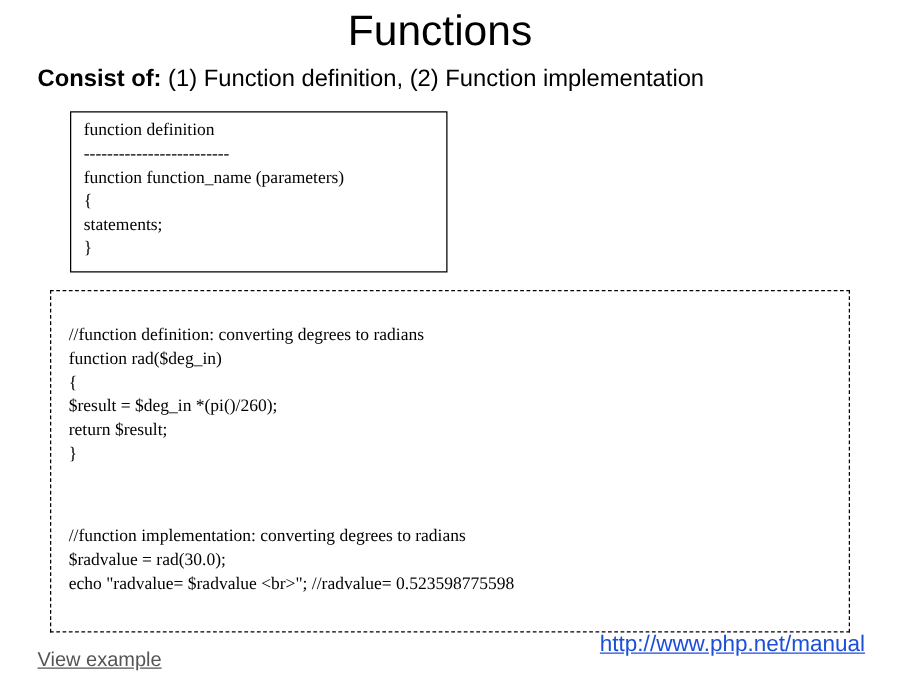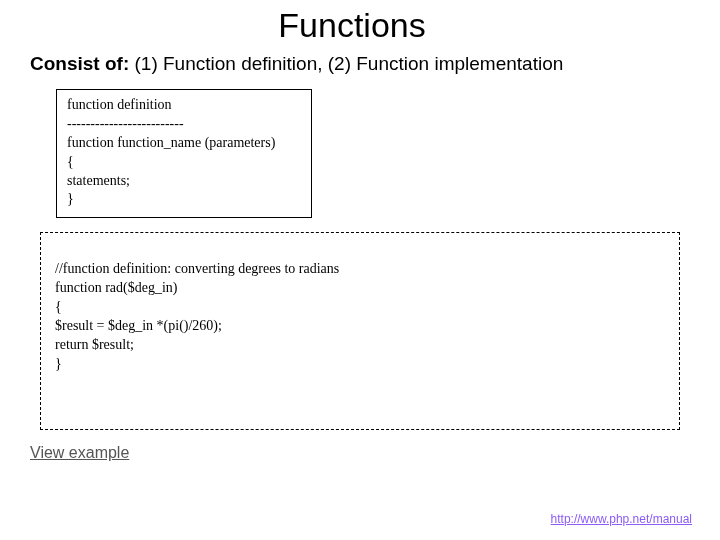--- a/index.html
+++ b/index.html
@@ -31,21 +31,21 @@
     margin: 0 40px 14px 56px;
   }
   .box {
     border: 1.5px solid #000;
     padding: 6px 10px 8px 10px;
     font-family: "Times New Roman", Times, serif;
     font-size: 14px;
     line-height: 1.35;
     white-space: pre-line;
   }
-  .box-left { width: 256px; }
+  .box-left { width: 302px; }
   .box-right { width: 280px; }
   .dashed-box {
     border: 1.5px dashed #000;
     margin: 0 40px 0 40px;
     padding: 8px 10px 8px 14px;
     font-family: "Times New Roman", Times, serif;
     font-size: 14px;
     line-height: 1.35;
     white-space: pre-line;
   }
@@ -53,22 +53,22 @@
     margin: 14px 0 0 30px;
     font-size: 16px;
     color: #555;
     text-decoration: underline;
     font-family: Arial, sans-serif;
   }
   .footer-link {
     position: absolute;
     right: 28px;
     bottom: 14px;
-    font-size: 12px;
-    color: #8b5cf6;
+    font-size: 18px;
+    color: #1d4ed8;
     text-decoration: underline;
     font-family: Arial, sans-serif;
   }
 </style>
 </head>
 <body>
 
 <h1 class="title">Functions</h1>
 
 <p class="subtitle">
@@ -85,17 +85,20 @@
 </div>
 
 <div class="dashed-box">
   <div>//function definition: converting degrees to radians
 function rad($deg_in)
 {
   $result = $deg_in *(pi()/260);
   return $result;
 }</div>
   <div style="height:10px"></div>
+  <div>//function implementation: converting degrees to radians
+$radvalue = rad(30.0);
+echo "radvalue= $radvalue &lt;br&gt;";  //radvalue= 0.523598775598</div>
 </div>
 
 <div class="view-link">View example</div>
 
 <a class="footer-link">http://www.php.net/manual</a>
 
 </body></html>

